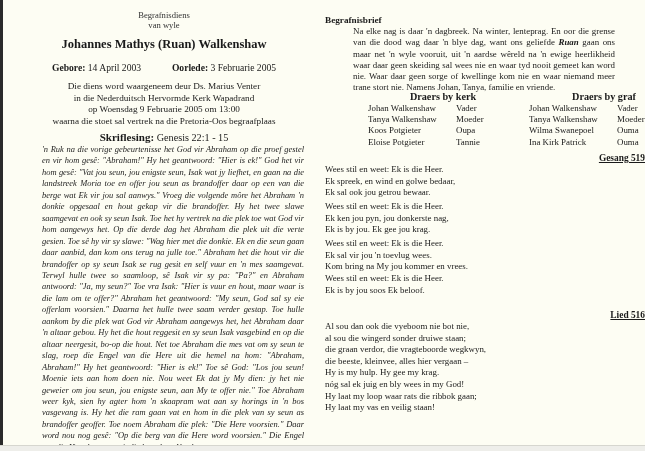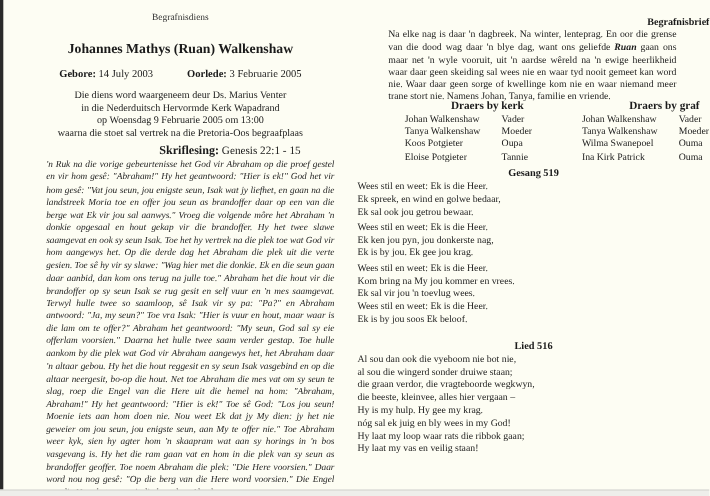--- a/index.html
+++ b/index.html
@@ -17,74 +17,75 @@
   .page-right { left:325px; width:320px; }
 
   .center { text-align:center; }
   .small-head { font-size:8.6px; line-height:10px; color:#333; }
   .h-top1 { position:absolute; left:0; width:322px; top:10px; }
   .name { position:absolute; left:0; width:322px; top:37px; font-weight:bold; font-size:12.5px; }
   .dates { position:absolute; left:0; width:322px; top:62px; font-size:9.6px; }
   .dates b { font-weight:bold; }
   .dates .gap { display:inline-block; width:26px; }
   .service { position:absolute; left:0; width:322px; top:81px; font-size:9.2px; line-height:11.5px; }
-  .skrif-title { position:absolute; left:0; width:322px; top:131px; font-size:10.2px;padding-left:45px; }
+  .skrif-title { position:absolute; left:0; width:322px; top:131px; font-size:10.2px; }
   .skrif-title b { font-size:11px; }
   .scripture {
     position:absolute; left:39px; width:262px; top:144px;
     font-style:italic; font-size:8.45px; line-height:11.45px;
     text-align:justify; color:#222;
   }
 
   .bg-title { position:absolute; left:0; width:320px; top:15px; font-weight:bold; font-size:9.2px; }
   .bg-text { position:absolute; left:28px; width:262px; top:26px; font-size:8.9px; line-height:11.3px; text-align:justify; }
   .bg-text b { font-style:italic; }
 
   .bearers { position:absolute; top:91px; width:150px;margin-left:28px; }
   .bearers-kerk { left:15px; }
   .bearers-graf { left:176px; }
   .bearers h3 { margin:0 0 1px 0; font-size:10.2px; font-weight:bold; text-align:center; }
   .bearer-row { display:flex; font-size:8.9px; line-height:11.2px; }
   .bearer-row .bn { width:88px; }
 
-  .song-title { position:absolute; left:0; width:320px; font-weight:bold; font-size:9.4px; text-align:center; }
+  .song-title { position:absolute; left:0; width:320px; font-weight:bold; font-size:9.4px; text-align:right;text-decoration:underline; }
   .verse { position:absolute; left:0; width:320px; font-size:8.9px; line-height:11.6px; text-align:left; }
 </style>
 </head>
 <body>
 
 <div class="edge-left"></div>
 
 <div class="page page-left">
   <div class="h-top1 center small-head">
     <div>Begrafnisdiens</div>
+    <div>van wyle</div>
   </div>
   <div class="name center">Johannes Mathys (Ruan) Walkenshaw</div>
   <div class="dates center">
     <b>Gebore:</b>
-    <span>14 July 2003</span>
+    <span>14 April 2003</span>
     <span class="gap"></span>
     <b>Oorlede:</b>
     <span>3 Februarie 2005</span>
   </div>
   <div class="service center">
     <div>Die diens word waargeneem deur Ds. Marius Venter</div>
     <div>in die Nederduitsch Hervormde Kerk Wapadrand</div>
     <div>op Woensdag 9 Februarie 2005 om 13:00</div>
     <div>waarna die stoet sal vertrek na die Pretoria-Oos begraafplaas</div>
   </div>
   <div class="skrif-title center">
     <b>Skriflesing:</b>
     <span>Genesis 22:1 - 15</span>
   </div>
   <div class="scripture">'n Ruk na die vorige gebeurtenisse het God vir Abraham op die proef gestel en vir hom gesê: "Abraham!" Hy het geantwoord: "Hier is ek!" God het vir hom gesê: "Vat jou seun, jou enigste seun, Isak wat jy liefhet, en gaan na die landstreek Moria toe en offer jou seun as brandoffer daar op een van die berge wat Ek vir jou sal aanwys." Vroeg die volgende môre het Abraham 'n donkie opgesaal en hout gekap vir die brandoffer. Hy het twee slawe saamgevat en ook sy seun Isak. Toe het hy vertrek na die plek toe wat God vir hom aangewys het. Op die derde dag het Abraham die plek uit die verte gesien. Toe sê hy vir sy slawe: "Wag hier met die donkie. Ek en die seun gaan daar aanbid, dan kom ons terug na julle toe." Abraham het die hout vir die brandoffer op sy seun Isak se rug gesit en self vuur en 'n mes saamgevat. Terwyl hulle twee so saamloop, sê Isak vir sy pa: "Pa?" en Abraham antwoord: "Ja, my seun?" Toe vra Isak: "Hier is vuur en hout, maar waar is die lam om te offer?" Abraham het geantwoord: "My seun, God sal sy eie offerlam voorsien." Daarna het hulle twee saam verder gestap. Toe hulle aankom by die plek wat God vir Abraham aangewys het, het Abraham daar 'n altaar gebou. Hy het die hout reggesit en sy seun Isak vasgebind en op die altaar neergesit, bo-op die hout. Net toe Abraham die mes vat om sy seun te slag, roep die Engel van die Here uit die hemel na hom: "Abraham, Abraham!" Hy het geantwoord: "Hier is ek!" Toe sê God: "Los jou seun! Moenie iets aan hom doen nie. Nou weet Ek dat jy My dien: jy het nie geweier om jou seun, jou enigste seun, aan My te offer nie." Toe Abraham weer kyk, sien hy agter hom 'n skaapram wat aan sy horings in 'n bos vasgevang is. Hy het die ram gaan vat en hom in die plek van sy seun as brandoffer geoffer. Toe noem Abraham die plek: "Die Here voorsien." Daar word nou nog gesê: "Op die berg van die Here word voorsien." Die Engel van die Here het weer uit die hemel na Abraham geroep.</div>
 </div>
 
 <div class="page page-right">
-  <div class="bg-title" style="text-align:right">Begrafnisbrief</div>
+  <div class="bg-title" style="text-align:left">Begrafnisbrief</div>
   <div class="bg-text"><span>Na elke nag is daar 'n dagbreek. Na winter, lenteprag. En oor die grense van die dood wag daar 'n blye dag, want ons geliefde </span><b>Ruan</b><span> gaan ons maar net 'n wyle vooruit, uit 'n aardse wêreld na 'n ewige heerlikheid waar daar geen skeiding sal wees nie en waar tyd nooit gemeet kan word nie. Waar daar geen sorge of kwellinge kom nie en waar niemand meer trane stort nie. Namens Johan, Tanya, familie en vriende.</span></div>
 
   <div class="bearers bearers-kerk">
     <h3>Draers by kerk</h3>
     <div class="bearer-row">
         <span class="bn">Johan Walkenshaw</span>
         <span>Vader</span>
       </div>
     <div class="bearer-row">
         <span class="bn">Tanya Walkenshaw</span>
@@ -126,22 +127,22 @@
     <div>Ek spreek, en wind en golwe bedaar,</div>
     <div>Ek sal ook jou getrou bewaar.</div>
   </div>
   <div class="verse" style="top:201px">
     <div>Wees stil en weet: Ek is die Heer.</div>
     <div>Ek ken jou pyn, jou donkerste nag,</div>
     <div>Ek is by jou. Ek gee jou krag.</div>
   </div>
   <div class="verse" style="top:238px">
     <div>Wees stil en weet: Ek is die Heer.</div>
+    <div>Ek sal vir jou 'n toevlug wees.</div>
     <div>Kom bring na My jou kommer en vrees.</div>
-    <div>Ek sal vir jou 'n toevlug wees.</div>
   </div>
   <div class="verse" style="top:273px">
     <div>Wees stil en weet: Ek is die Heer.</div>
     <div>Ek is by jou soos Ek beloof.</div>
   </div>
 
   <div class="song-title" style="top:310px">Lied 516</div>
   <div class="verse" style="top:321px">
     <div>Al sou dan ook die vyeboom nie bot nie,</div>
     <div>al sou die wingerd sonder druiwe staan;</div>

